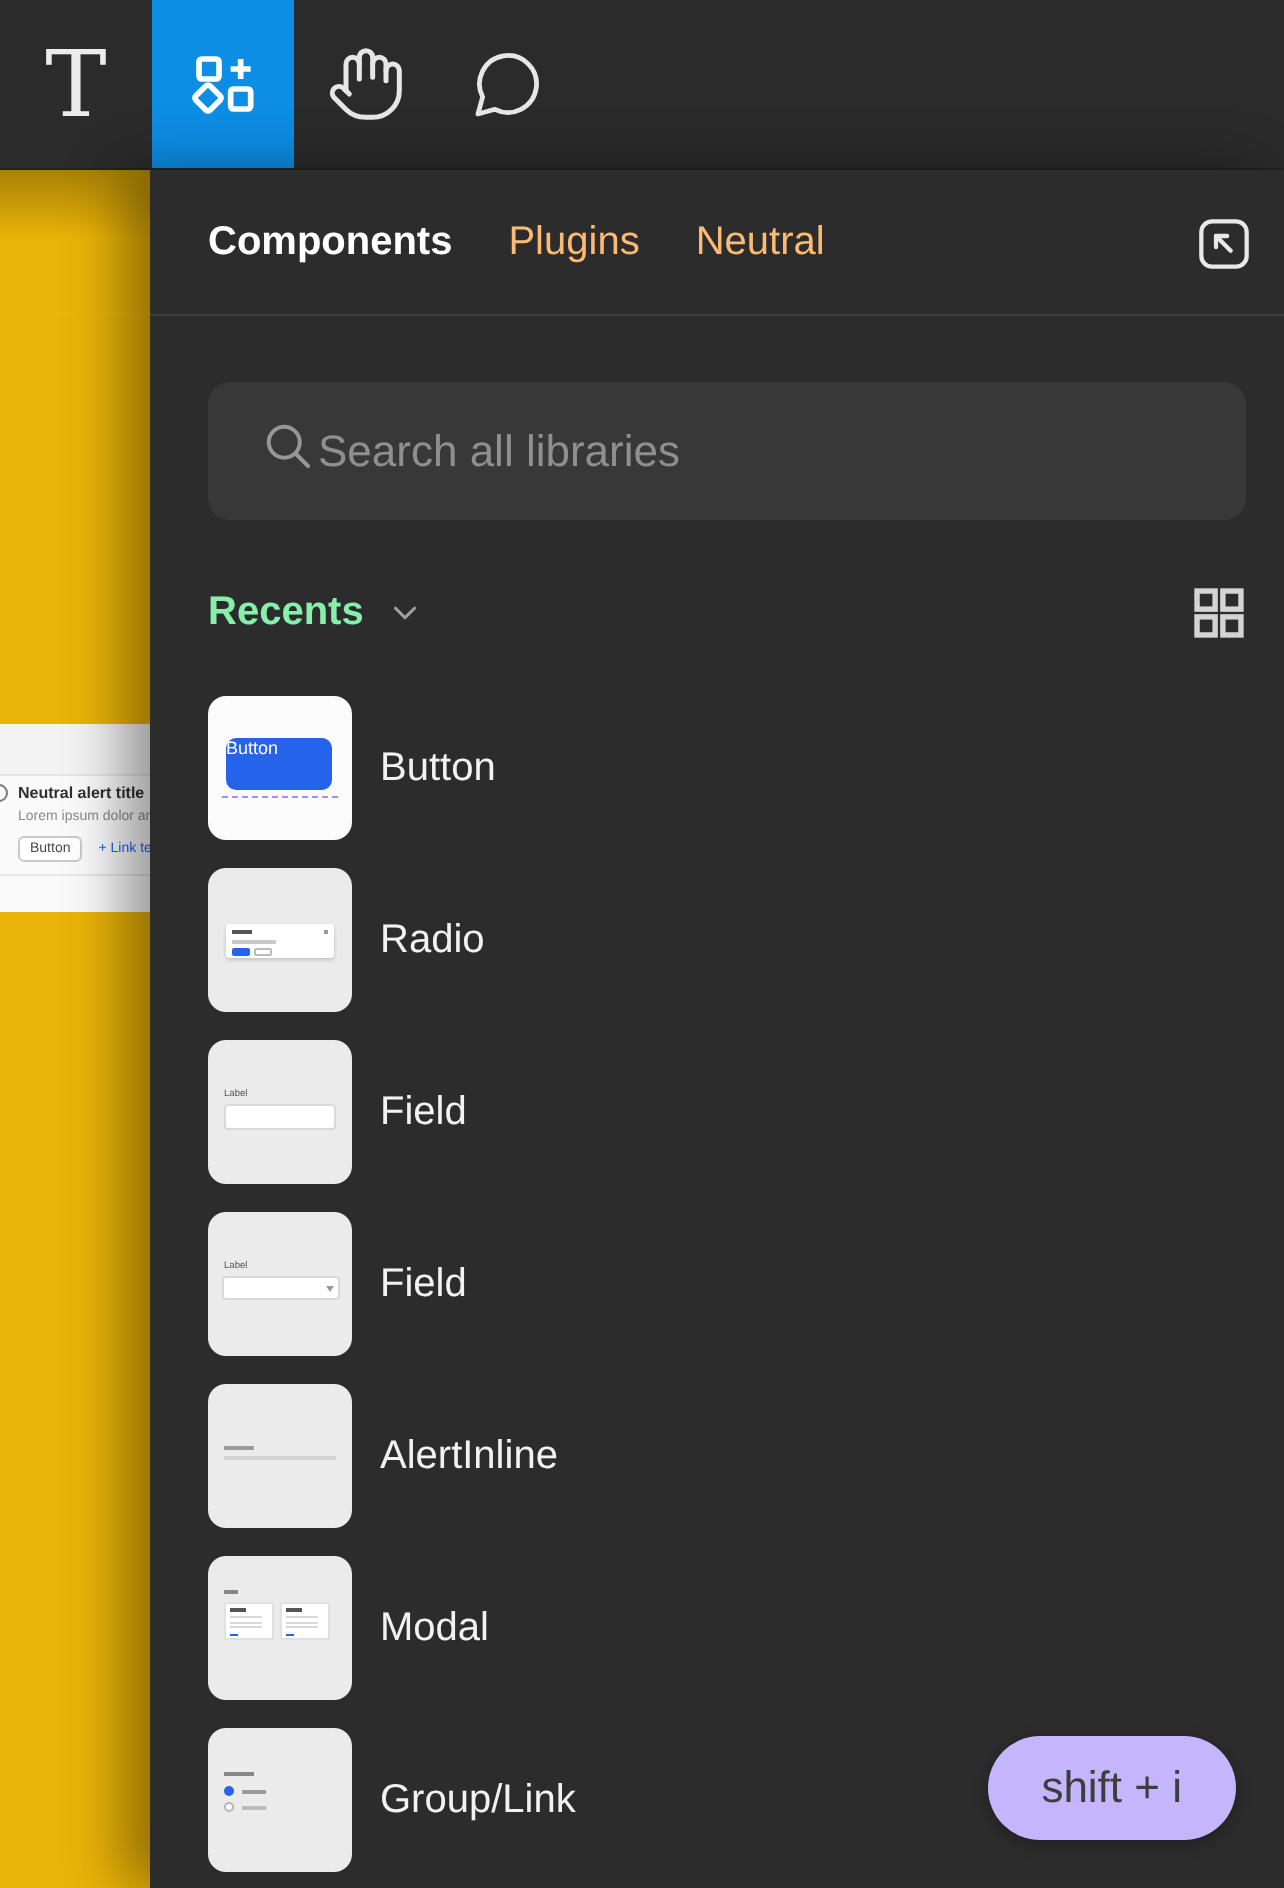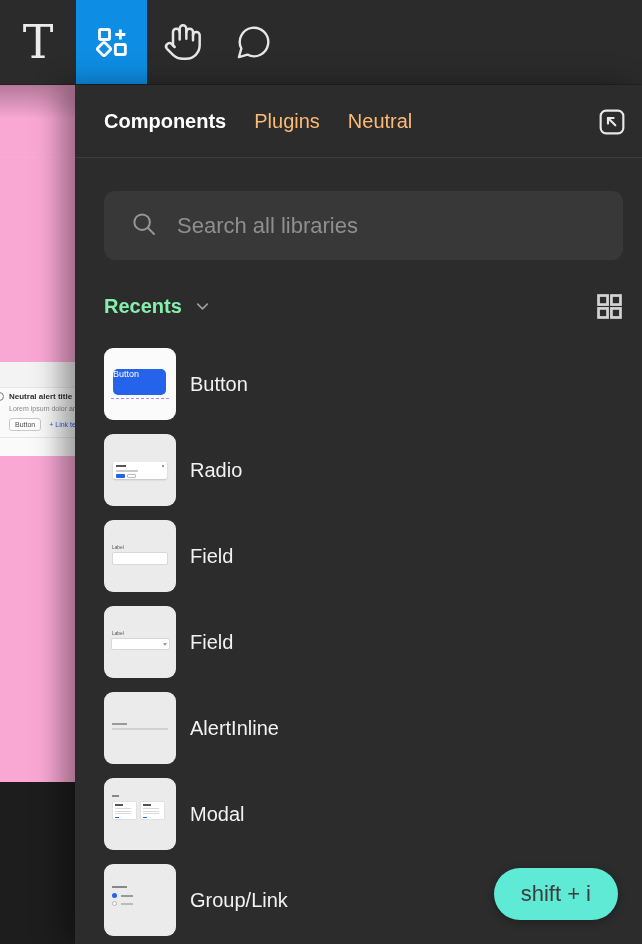--- a/index.html
+++ b/index.html
@@ -17,22 +17,22 @@
     border-bottom:1px solid #222;
   }
   .tool { display:flex; align-items:center; justify-content:center; width:71px; cursor:pointer; }
   .tool.first { width:76px; }
   .tool.active { background:var(--accent,#0d8de3); }
   .t-glyph { font-family:"DejaVu Serif", serif; font-size:46px; color:#ececec; line-height:1; }
   .tool svg { display:block; }
 
   
   .canvas-strip {
-    position:absolute; left:0; top:85px; width:75px; height:697px;
-    background:#f9a8d4; overflow:hidden;padding-left:36px;
+    position:absolute; left:0; top:85px; width:75px; height:859px;
+    background:#eab308; overflow:hidden;padding-left:36px;
   }
   .canvas-strip .top-shade {
     position:absolute; left:0; top:0; width:100%; height:34px;
     background:linear-gradient(#000000 0%, rgba(0,0,0,0) 100%); opacity:.28;
   }
   .strip-divider { position:absolute; left:0; top:72px; width:100%; height:1px; background:rgba(255,255,255,0.05); }
 
   .fragment {
     position:absolute; left:0; top:277px; width:75px; height:94px;
     background:#fafafa; overflow:hidden;
@@ -54,21 +54,21 @@
   .panel-header {
     height:73px; display:flex; align-items:center; padding-left:29px; gap:28px;
     border-bottom:1px solid rgba(255,255,255,0.08); position:relative;text-align:right;
   }
   .tab { font-size:20px; color:#fdba74; cursor:pointer; white-space:nowrap; }
   .tab.active { color:#ffffff; font-weight:bold; }
   .popout-btn { position:absolute; right:13px; top:20px; width:34px; height:34px; display:flex; align-items:center; justify-content:center; cursor:pointer; }
 
   .search-box {
     margin:33px 19px 0 29px; height:69px; border-radius:11px; background:#383838;
-    display:flex; align-items:center; padding:0 20px 0 25px; gap:18px;
+    display:flex; align-items:center; padding:0 20px 0 25px; 
   }
   .search-box input {
     flex:1; background:transparent; border:none; outline:none;
     font-size:22px; color:#e8e8e8; font-family:"Liberation Sans", sans-serif;
   }
   .search-box input::placeholder { color:#8f8f8f; }
 
   .recents-row { margin:31px 17px 0 29px; display:flex; align-items:center; }
   .recents-title { font-size:20px; font-weight:bold; color:#86efac; }
   .recents-chevron { margin-left:11px; display:flex; cursor:pointer; }
@@ -118,21 +118,21 @@
   
   .tr-label { left:8px; top:22px; width:15px; height:2px; background:#888; }
   .tr-r1 { left:8px; top:29px; width:5px; height:5px; border-radius:50%; background:var(--thumb_button_blue,#2563eb); }
   .tr-t1 { left:17px; top:30.5px; width:12px; height:2px; background:#999; }
   .tr-r2 { left:8px; top:37px; width:5px; height:5px; border-radius:50%; border:1px solid #b5b5b5; background:#fff; }
   .tr-t2 { left:17px; top:38.5px; width:12px; height:2px; background:#bbb; }
 
   
   .shortcut-pill {
     position:absolute; right:24px; bottom:24px; height:52px; padding:0 27px;
-    border-radius:26px; background:#5eead4; color:#3d3d3d; font-size:22px;
+    border-radius:26px; background:#c4b5fd; color:#3d3d3d; font-size:22px;
     display:flex; align-items:center; box-shadow:0 2px 8px rgba(0,0,0,.3);
   }
 </style>
 </head>
 <body>
 
 <div class="screen">
 
   <div class="toolbar">
     <div class="tool first">

